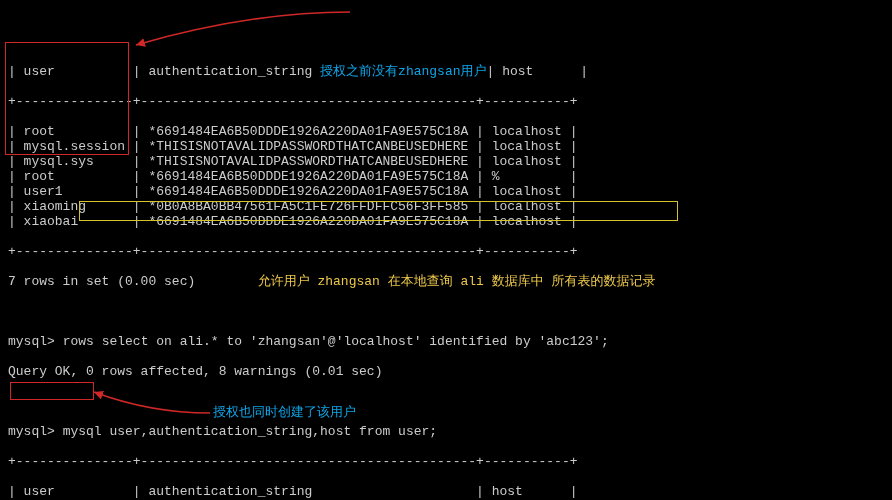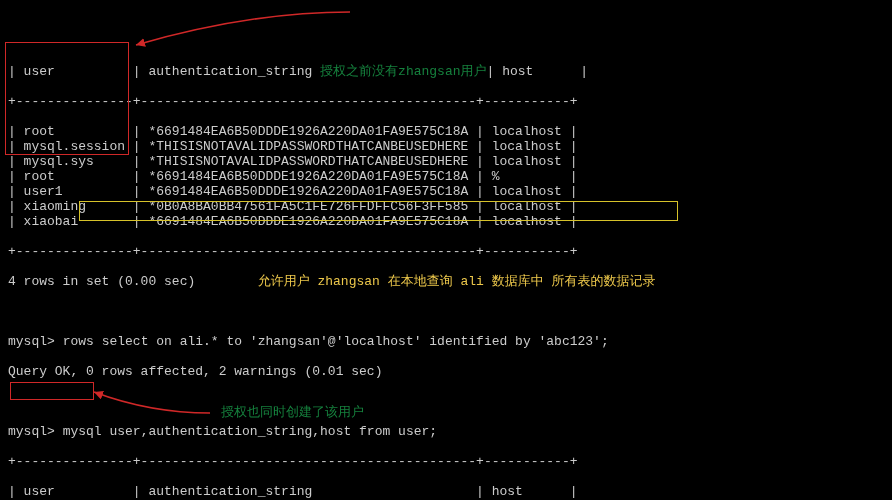--- a/index.html
+++ b/index.html
@@ -11,45 +11,45 @@
     font-size: 13px;
     line-height: 15px;
     white-space: pre;
     width: 892px;
     height: 500px;
     box-sizing: border-box;
     overflow: hidden;
     position: relative;
   }
   .row { display:block; }
-  .ann-red { color:#15803d; }
+  .ann-red { color:#0ea5e9; }
   .ann-yellow { color:#edc84b; }
   .box {
     position:absolute;
     border:1px solid #d02828;
     pointer-events:none;
   }
   .box-users1   { left:5px;  top:42px;  width:122px; height:111px; }
   .box-grant    { left:79px; top:201px; width:597px; height:18px;  border:1px solid #d6c22a; }
   .box-zhangsan { left:10px; top:382px; width:82px;  height:16px;  }
   .arrow { position:absolute; pointer-events:none; }
 </style>
 </head>
 <body>
 
 
 
 <span class="row">| <span>user</span>          | <span>authentication_string</span> <span class="ann-red">授权之前没有zhangsan用户</span>| <span>host</span>      |</span>
 <span class="row">+---------------+-------------------------------------------+-----------+</span>
 <span class="row">| root          | *6691484EA6B50DDDE1926A220DA01FA9E575C18A | localhost |</span><span class="row">| mysql.session | *THISISNOTAVALIDPASSWORDTHATCANBEUSEDHERE | localhost |</span><span class="row">| mysql.sys     | *THISISNOTAVALIDPASSWORDTHATCANBEUSEDHERE | localhost |</span><span class="row">| root          | *6691484EA6B50DDDE1926A220DA01FA9E575C18A | %         |</span><span class="row">| user1         | *6691484EA6B50DDDE1926A220DA01FA9E575C18A | localhost |</span><span class="row">| xiaoming      | *0B0A8BA0BB47561FA5C1FE726FFDFFC56F3FF585 | localhost |</span><span class="row">| xiaobai       | *6691484EA6B50DDDE1926A220DA01FA9E575C18A | localhost |</span>
 <span class="row">+---------------+-------------------------------------------+-----------+</span>
-<span class="row"><span>4 rows in set (0.00 sec)</span>        <span class="ann-yellow">允许用户 zhangsan 在本地查询 ali 数据库中 所有表的数据记录</span></span>
+<span class="row"><span>7 rows in set (0.00 sec)</span>        <span class="ann-yellow">允许用户 zhangsan 在本地查询 ali 数据库中 所有表的数据记录</span></span>
 <span class="row">&nbsp;</span>
 <span class="row"><span>mysql&gt;</span> <span>rows select on ali.* to 'zhangsan'@'localhost' identified by 'abc123';</span></span>
-<span class="row">Query OK, 0 rows affected, 2 warnings (0.01 sec)</span>
+<span class="row">Query OK, 0 rows affected, 8 warnings (0.01 sec)</span>
 <span class="row">&nbsp;</span>
 <span class="row"><span>mysql&gt;</span> <span>mysql user,authentication_string,host from user;</span></span>
 <span class="row">+---------------+-------------------------------------------+-----------+</span>
 <span class="row">| <span>user</span>          | <span>authentication_string</span>                     | <span>host</span>      |</span>
 
 
 
 
 
 
@@ -67,16 +67,16 @@
   <path d="M220,2 Q120,2 6,35" stroke="#d02828" stroke-width="1.5" fill="none" marker-end="url(#ah1)"></path>
 </svg>
 <svg class="arrow" style="left:90px;top:388px;width:130px;height:30px">
   <defs>
       <marker id="ah2" markerWidth="8" markerHeight="8" refX="6" refY="3" orient="auto">
         <path d="M0,0 L6,3 L0,6 Z" fill="#d02828"></path>
       </marker>
     </defs>
   <path d="M120,25 Q60,25 4,4" stroke="#d02828" stroke-width="1.5" fill="none" marker-end="url(#ah2)"></path>
 </svg>
-<span class="ann-red" style="position:absolute;left:221px;top:405px">授权也同时创建了该用户</span>
+<span class="ann-red" style="position:absolute;left:213px;top:405px">授权也同时创建了该用户</span>
 
 
 
 
 </body></html>

